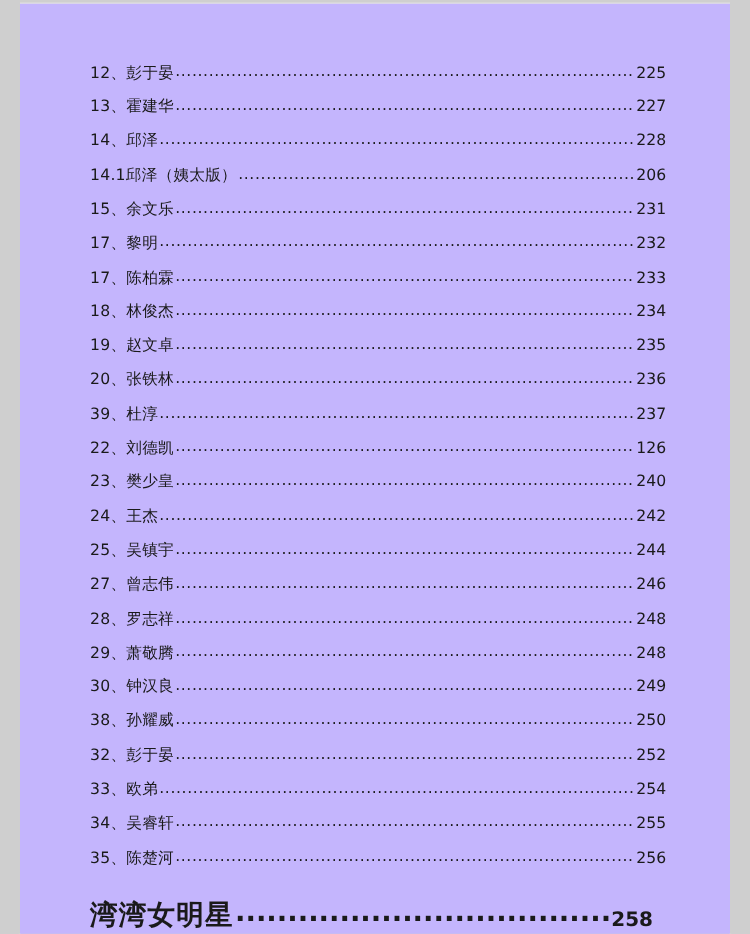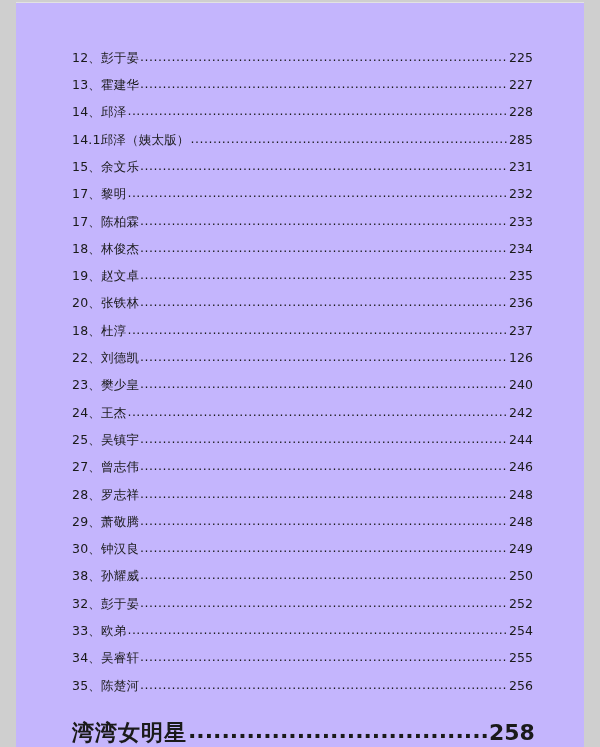--- a/index.html
+++ b/index.html
@@ -68,21 +68,21 @@
   .toc-entry.heading .label {
     letter-spacing: 1px;
   }
   .toc-entry.heading .dots {
     font-size: 22px;
     letter-spacing: 0px;
     transform: translateY(-2px);
   }
   .toc-entry.heading .page-num {
     min-width: 46px;
-    font-size: 22px;
+    font-size: 16px;
   }
   .gutter-left {
     position: absolute;
     left: 0; top: 0; bottom: 0;
     width: 16px;
     background: #cfcfcf;
   }
   .gutter-right {
     position: absolute;
     right: 0; top: 0; bottom: 0;
@@ -106,21 +106,21 @@
         <span class="page-num">227</span>
       </li>
       <li class="toc-entry">
         <span class="label">14、邱泽</span>
         <span class="dots">.........................................................................................</span>
         <span class="page-num">228</span>
       </li>
       <li class="toc-entry">
         <span class="label">14.1邱泽（姨太版）</span>
         <span class="dots">.........................................................................................</span>
-        <span class="page-num">285</span>
+        <span class="page-num">206</span>
       </li>
       <li class="toc-entry">
         <span class="label">15、余文乐</span>
         <span class="dots">.........................................................................................</span>
         <span class="page-num">231</span>
       </li>
       <li class="toc-entry">
         <span class="label">17、黎明</span>
         <span class="dots">.........................................................................................</span>
         <span class="page-num">232</span>
@@ -139,21 +139,21 @@
         <span class="label">19、赵文卓</span>
         <span class="dots">.........................................................................................</span>
         <span class="page-num">235</span>
       </li>
       <li class="toc-entry">
         <span class="label">20、张铁林</span>
         <span class="dots">.........................................................................................</span>
         <span class="page-num">236</span>
       </li>
       <li class="toc-entry">
-        <span class="label">18、杜淳</span>
+        <span class="label">39、杜淳</span>
         <span class="dots">.........................................................................................</span>
         <span class="page-num">237</span>
       </li>
       <li class="toc-entry">
         <span class="label">22、刘德凯</span>
         <span class="dots">.........................................................................................</span>
         <span class="page-num">126</span>
       </li>
       <li class="toc-entry">
         <span class="label">23、樊少皇</span>

